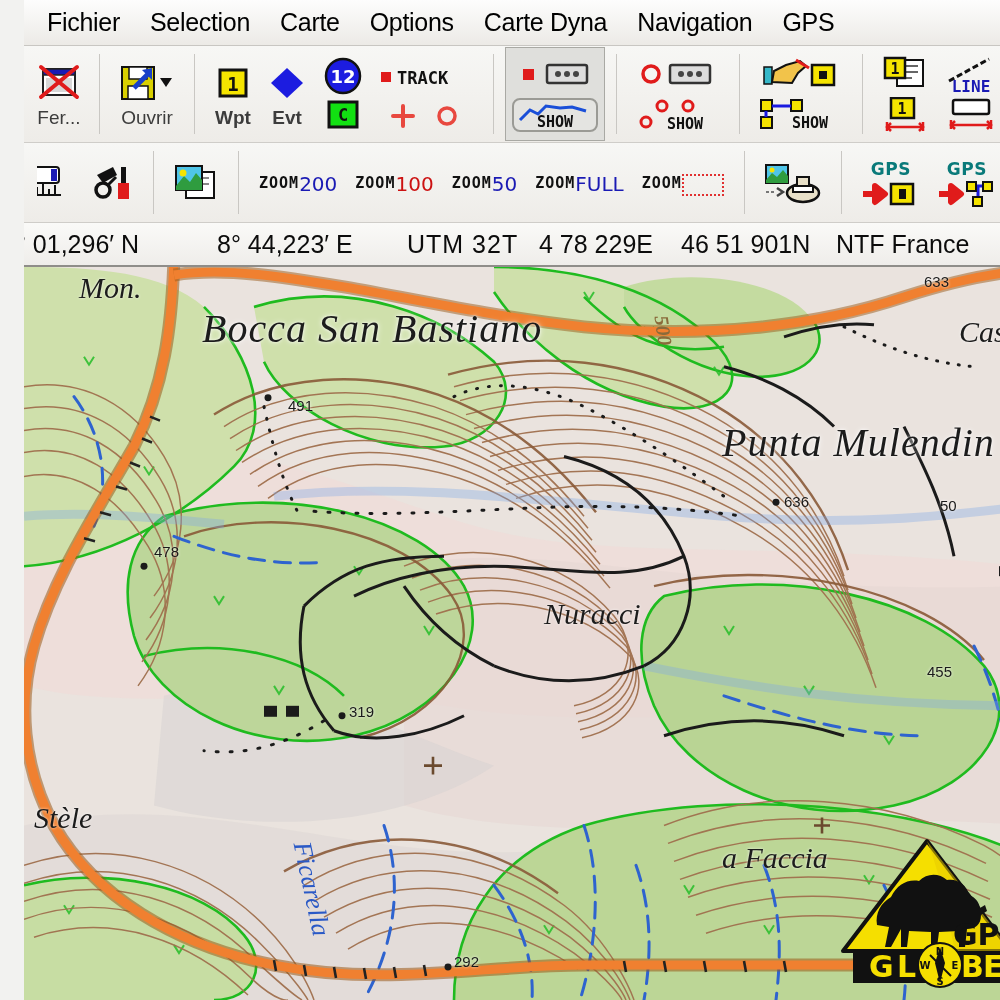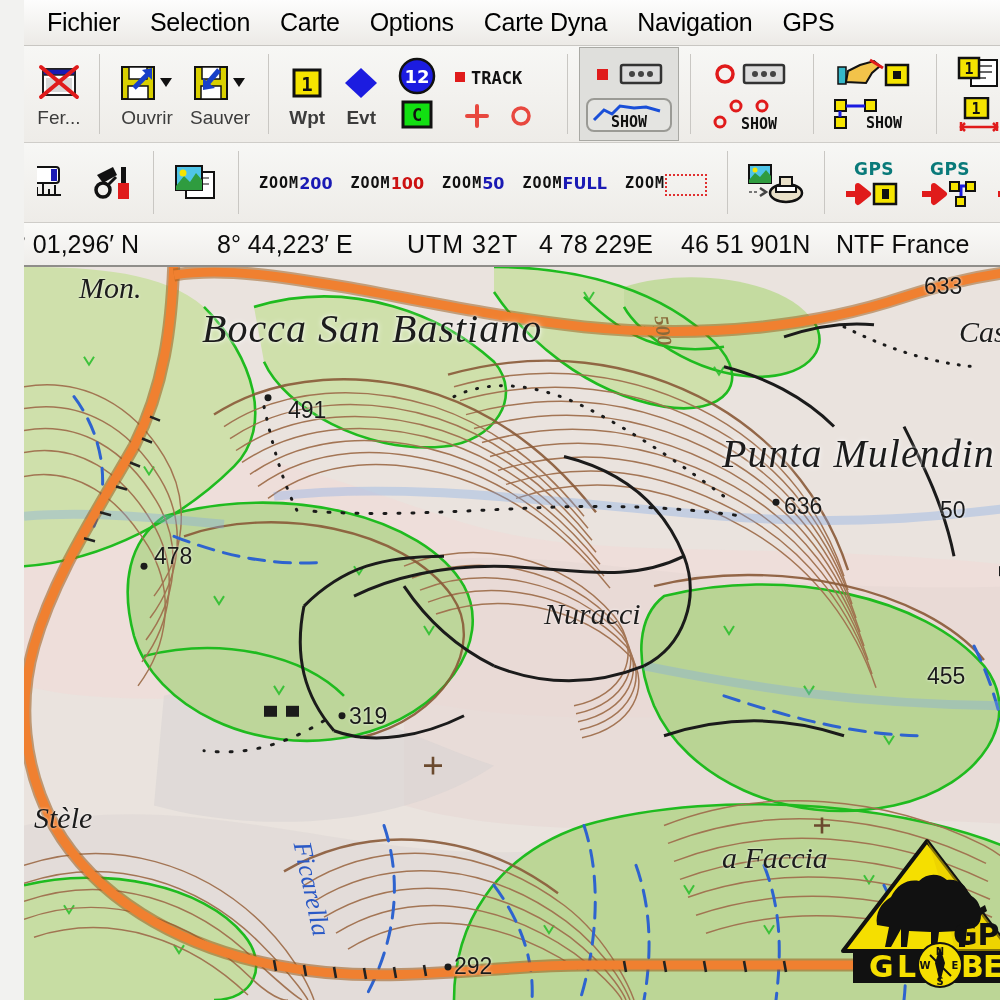--- a/index.html
+++ b/index.html
@@ -47,22 +47,22 @@
   }
   .tbtn.pressed { background:#dfdfdc; border:1px solid #a9a9a4; }
 
   
   .px { font-family:"DejaVu Sans Mono", monospace; font-weight:bold; }
 
   .zoomb { display:flex; flex-direction:row; align-items:center; justify-content:center;
            min-width:78px; padding:4px 8px; cursor:default; border:1px solid transparent; }
   .zoomb .zt { font-family:"DejaVu Sans Mono", monospace; font-weight:bold;
                font-size:15px; color:#111; letter-spacing:1px; }
-  .zoomb .zv { font-family:"DejaVu Sans", sans-serif; font-weight:bold;
-               font-size:16px; margin-top:2px; }
+  .zoomb .zv { font-family:"DejaVu Sans", sans-serif; font-weight:normal;
+               font-size:20px; margin-top:2px; }
   .zoomb .zbox { width:42px; height:22px; margin-top:4px;
                  border:2px dotted #e03030; }
 
   .gpsb { display:flex; flex-direction:column; align-items:center; justify-content:center;
           min-width:76px; padding:4px 6px; cursor:default; border:1px solid transparent; }
   .gpsb .gt { font-family:"DejaVu Sans", sans-serif; font-weight:bold; font-size:17px;
               color:#0a7a7a; letter-spacing:0.5px; }
   .gpsb .grow { display:flex; align-items:center; gap:3px; margin-top:2px; }
 
   
@@ -88,21 +88,21 @@
   .mapwrap { flex:1 1 auto; position:relative; overflow:hidden; background:#bef264; }
   .map-svg { position:absolute; inset:0; width:100%; height:100%; display:block; }
   .maplabel {
     position:absolute; pointer-events:none; white-space:nowrap;
     font-family:"Liberation Serif", serif; color:#1c1c1c;
   }
   .lbl-major { font-size:40px; font-style:italic; letter-spacing:1px;
                text-shadow:0 0 3px rgba(255,255,255,.85),0 0 6px rgba(255,255,255,.7); }
   .lbl-mid   { font-size:30px; font-style:italic;
                text-shadow:0 0 3px rgba(255,255,255,.85); }
-  .lbl-spot  { font-family:"Liberation Sans", sans-serif; font-size:23px; font-style:normal;
+  .lbl-spot  { font-family:"Liberation Sans", sans-serif; font-size:15px; font-style:normal;
                color:#1a1a1a; text-shadow:0 0 3px rgba(255,255,255,.9); }
   .lbl-water { color:#2a59c6; font-size:26px; font-style:italic; }
   .lbl-contour { color:#8a6a3a; font-size:20px; font-style:italic; font-weight:bold; }
 
   
   .logo { position:absolute; right:4px; bottom:2px; width:185px; height:165px; }
 </style>
 </head>
 <body>
 
@@ -142,33 +142,20 @@
           <svg width="58" height="42" viewBox="0 0 58 42">
             <rect x="4" y="5" width="32" height="32" fill="#d9d000" stroke="#111" stroke-width="2"></rect>
             <rect x="11" y="5" width="18" height="12" fill="#fff" stroke="#111" stroke-width="1.5"></rect>
             <rect x="10" y="24" width="20" height="13" fill="#fff" stroke="#111" stroke-width="1.5"></rect>
             <path d="M16 26 L32 10" stroke="#1840c8" stroke-width="5"></path>
             <path d="M34 6 L34 18 L24 8 Z" fill="#1840c8"></path>
             <path d="M42 16 L54 16 L48 25 Z" fill="#111"></path>
           </svg>
         </span>
         <span class="cap">Ouvrir</span>
-      </div>
-      <div class="tbtn">
-        <span class="glyph">
-          <svg width="58" height="42" viewBox="0 0 58 42">
-            <rect x="4" y="5" width="32" height="32" fill="#d9d000" stroke="#111" stroke-width="2"></rect>
-            <rect x="11" y="5" width="18" height="12" fill="#fff" stroke="#111" stroke-width="1.5"></rect>
-            <rect x="10" y="24" width="20" height="13" fill="#fff" stroke="#111" stroke-width="1.5"></rect>
-            <path d="M28 8 L16 22" stroke="#1840c8" stroke-width="5"></path>
-            <path d="M12 28 L12 16 L24 26 Z" fill="#1840c8"></path>
-            <path d="M42 16 L54 16 L48 25 Z" fill="#111"></path>
-          </svg>
-        </span>
-        <span class="cap">Sauver</span>
       </div>
     </div>
 
     <div class="sep"></div>
 
     <div class="tgroup">
       <div class="tbtn">
         <span class="glyph">
           <svg width="36" height="36" viewBox="0 0 36 36">
             <rect x="5" y="5" width="26" height="26" fill="#f5e400" stroke="#111" stroke-width="3"></rect>
@@ -641,21 +628,21 @@
           <path d="M790,560 h16 M798,552 v16"></path>
         </g>
       </g>
     </svg>
 
     <div class="maplabel lbl-mid" style="left:55px;  top:4px;">Mon.</div>
     <div class="maplabel lbl-major" style="left:178px; top:38px;">Bocca San Bastiano</div>
     <div class="maplabel lbl-spot" style="left:264px; top:130px;">491</div>
     <div class="maplabel lbl-spot" style="left:900px; top:6px;">633</div>
     <div class="maplabel lbl-mid" style="left:935px; top:48px;">Casg</div>
-    <div class="maplabel lbl-major" style="left:698px; top:163px;">Punta Mulendin</div>
+    <div class="maplabel lbl-major" style="left:698px; top:152px;">Punta Mulendin</div>
     <div class="maplabel lbl-contour" style="left:624px; top:52px; transform:rotate(82deg);">500</div>
     <div class="maplabel lbl-spot" style="left:760px; top:226px;">636</div>
     <div class="maplabel lbl-spot" style="left:916px; top:230px;">50</div>
     <div class="maplabel lbl-spot" style="left:130px; top:276px;">478</div>
     <div class="maplabel lbl-spot" style="left:903px; top:396px;">455</div>
     <div class="maplabel lbl-mid" style="left:520px; top:330px;">Nuracci</div>
     <div class="maplabel lbl-spot" style="left:325px; top:436px;">319</div>
     <div class="maplabel lbl-mid" style="left:10px;  top:534px;">Stèle</div>
     <div class="maplabel lbl-water" style="left:292px; top:572px; transform:rotate(78deg); transform-origin:left top;">Ficarella</div>
     <div class="maplabel lbl-mid" style="left:698px; top:574px;">a Faccia</div>

